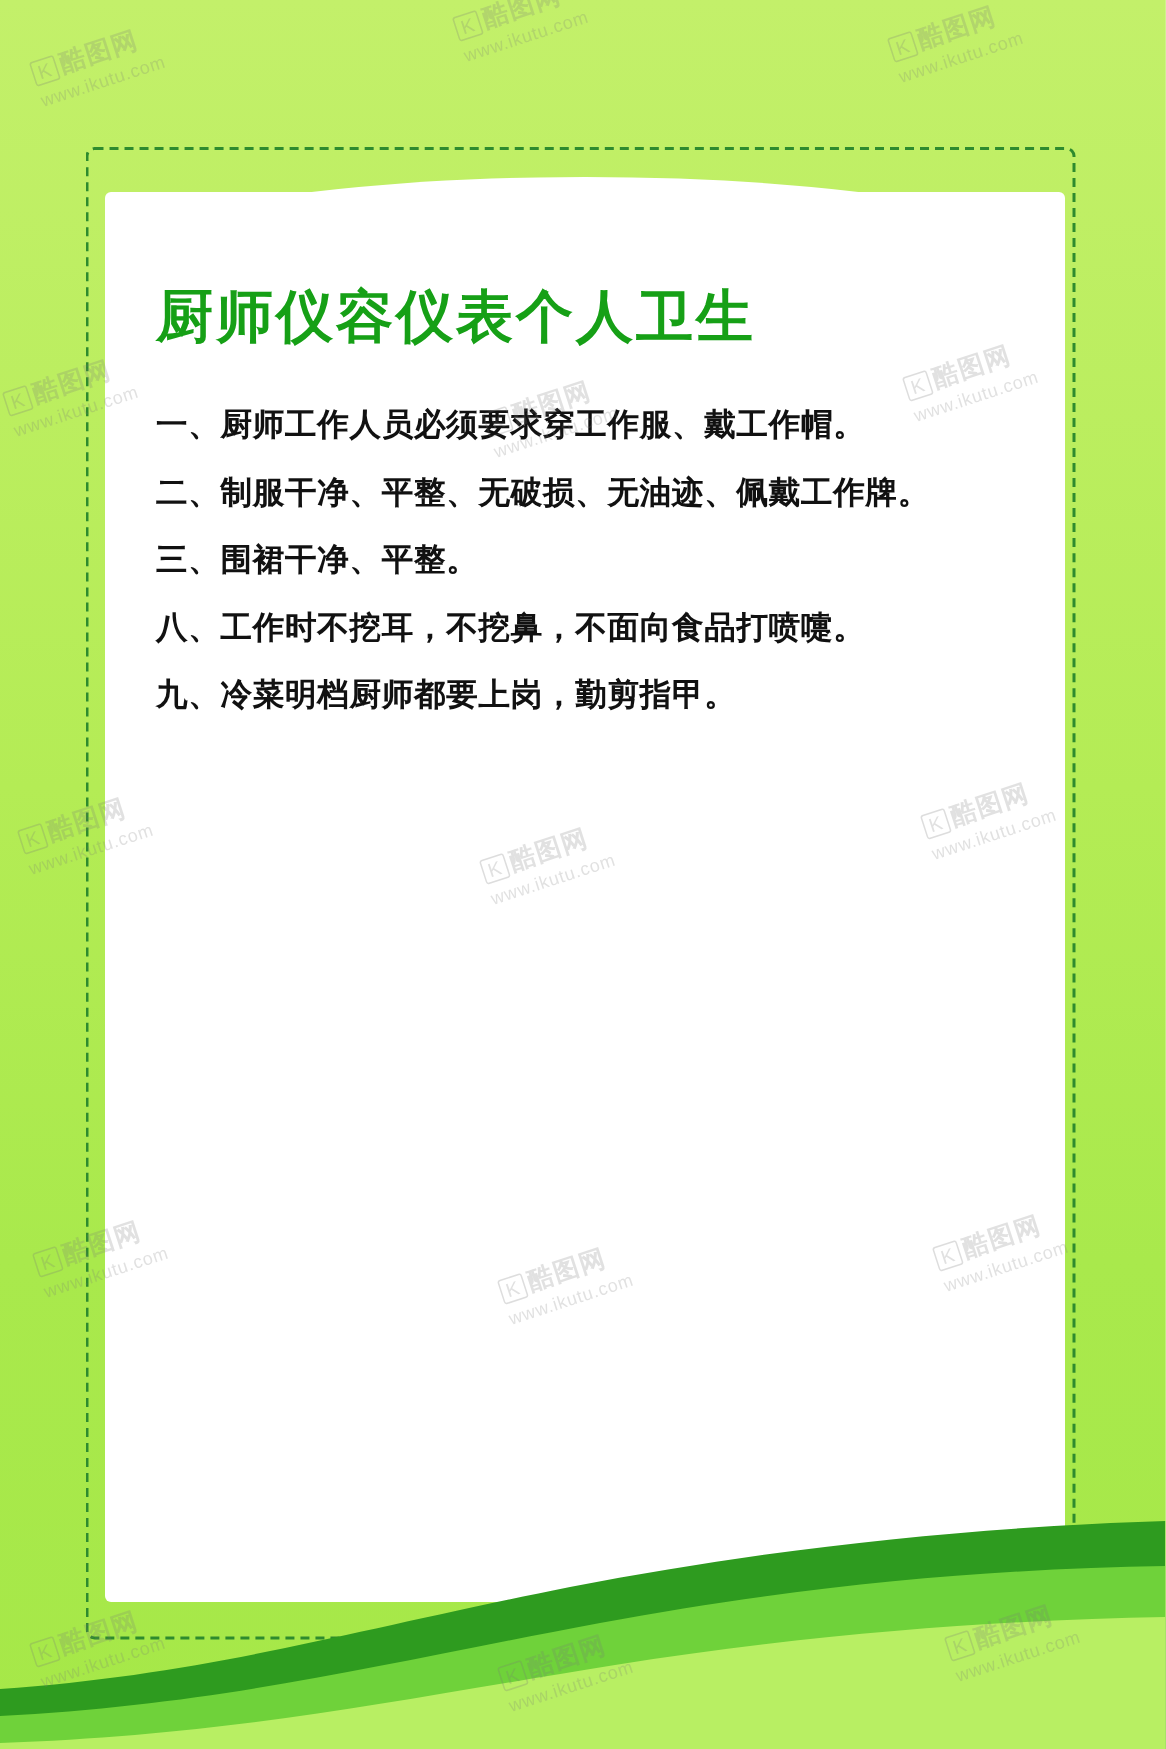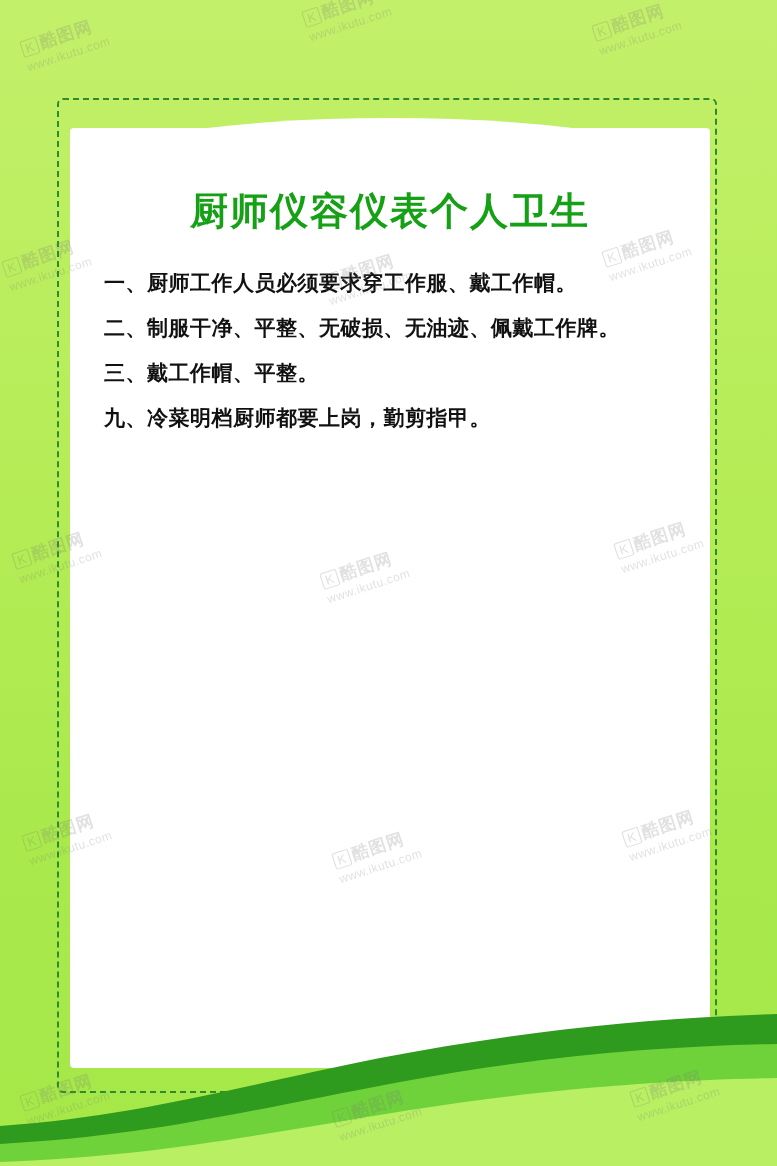--- a/index.html
+++ b/index.html
@@ -68,21 +68,21 @@
     position: absolute;
     left: 70px;
     top: 128px;
     width: 640px;
     height: 940px;
     box-sizing: border-box;
     padding: 58px 34px 0 34px;
   }
 
   .title {
-    text-align: center;
+    text-align: left;
     font-family: "DejaVu Sans", "Liberation Sans", sans-serif;
     font-size: 38px;
     font-weight: bold;
     color: #16a016;
     letter-spacing: 2px;
     margin: 0 0 26px 0;
     white-space: nowrap;
   }
 
   .rules {
@@ -145,21 +145,22 @@
   <div class="dashed-frame"></div>
 
   <div class="card"></div>
   <div class="card-arch"></div>
 
   <div class="content">
     <h1 class="title">厨师仪容仪表个人卫生</h1>
     <div class="rules">
       <p class="rule">一、厨师工作人员必须要求穿工作服、戴工作帽。</p>
       <p class="rule">二、制服干净、平整、无破损、无油迹、佩戴工作牌。</p>
-      <p class="rule">三、戴工作帽、平整。</p>
+      <p class="rule">三、围裙干净、平整。</p>
+      <p class="rule">八、工作时不挖耳，不挖鼻，不面向食品打喷嚏。</p>
       <p class="rule">九、冷菜明档厨师都要上岗，勤剪指甲。</p>
     </div>
   </div>
 
   <div class="wave-wrap">
     <svg width="777" height="190" viewBox="0 0 777 190" preserveAspectRatio="none">
       <path d="M0,150 C140,140 230,112 380,82 C520,55 650,42 777,38 L777,190 L0,190 Z" fill="#2e9b1f"></path>
       <path d="M0,168 C150,160 250,134 400,106 C540,80 660,70 777,68 L777,190 L0,190 Z" fill="#6fd23a"></path>
       <path d="M0,186 C160,180 260,158 410,134 C550,112 670,104 777,102 L777,190 L0,190 Z" fill="#b8ef63"></path>
     </svg>

